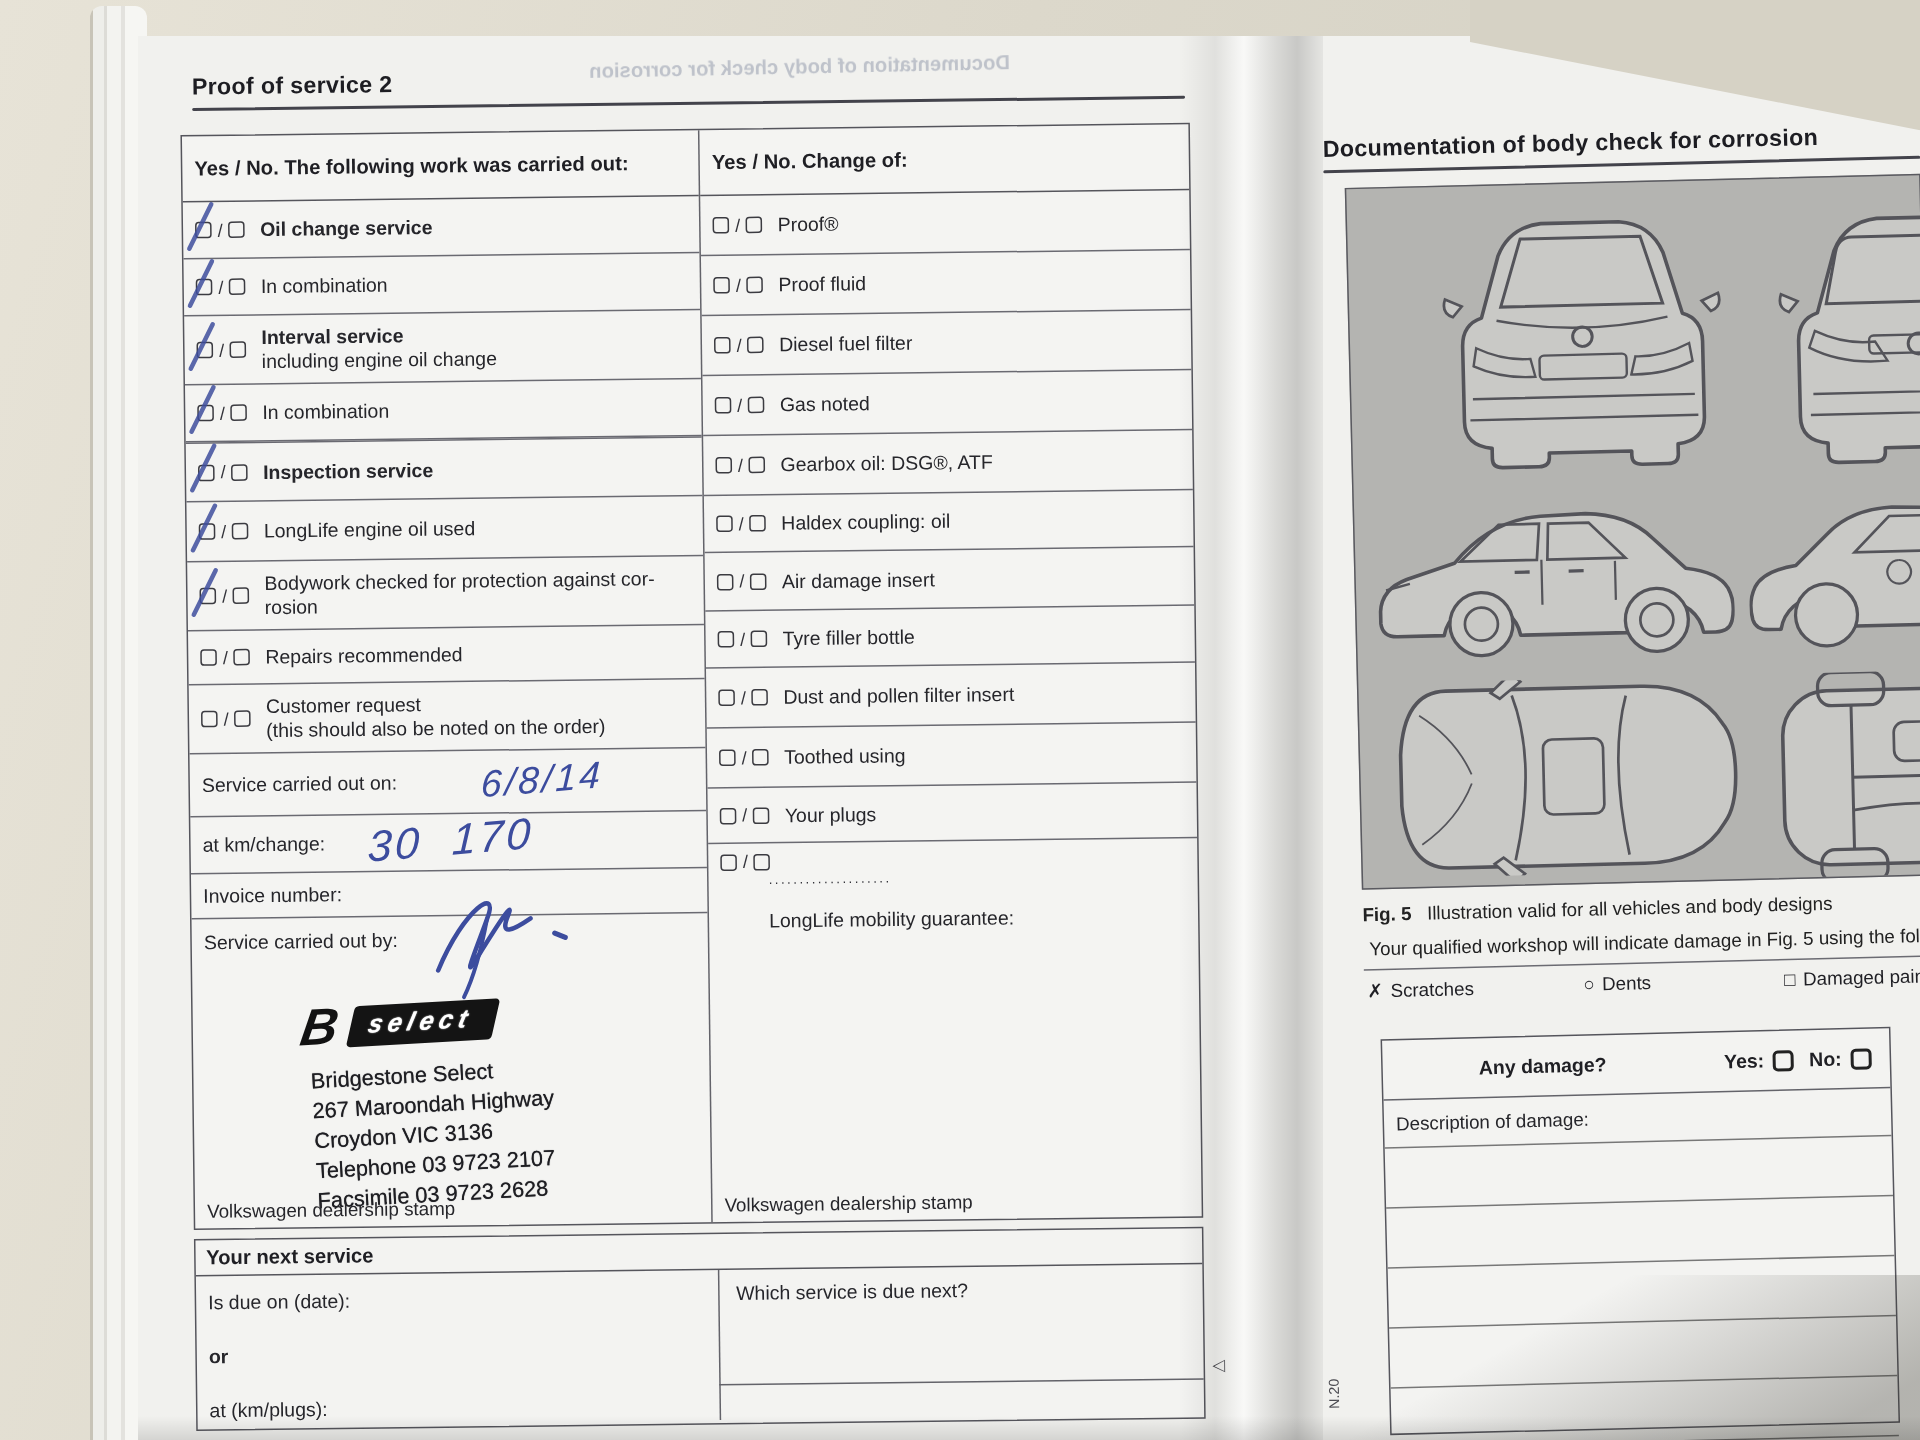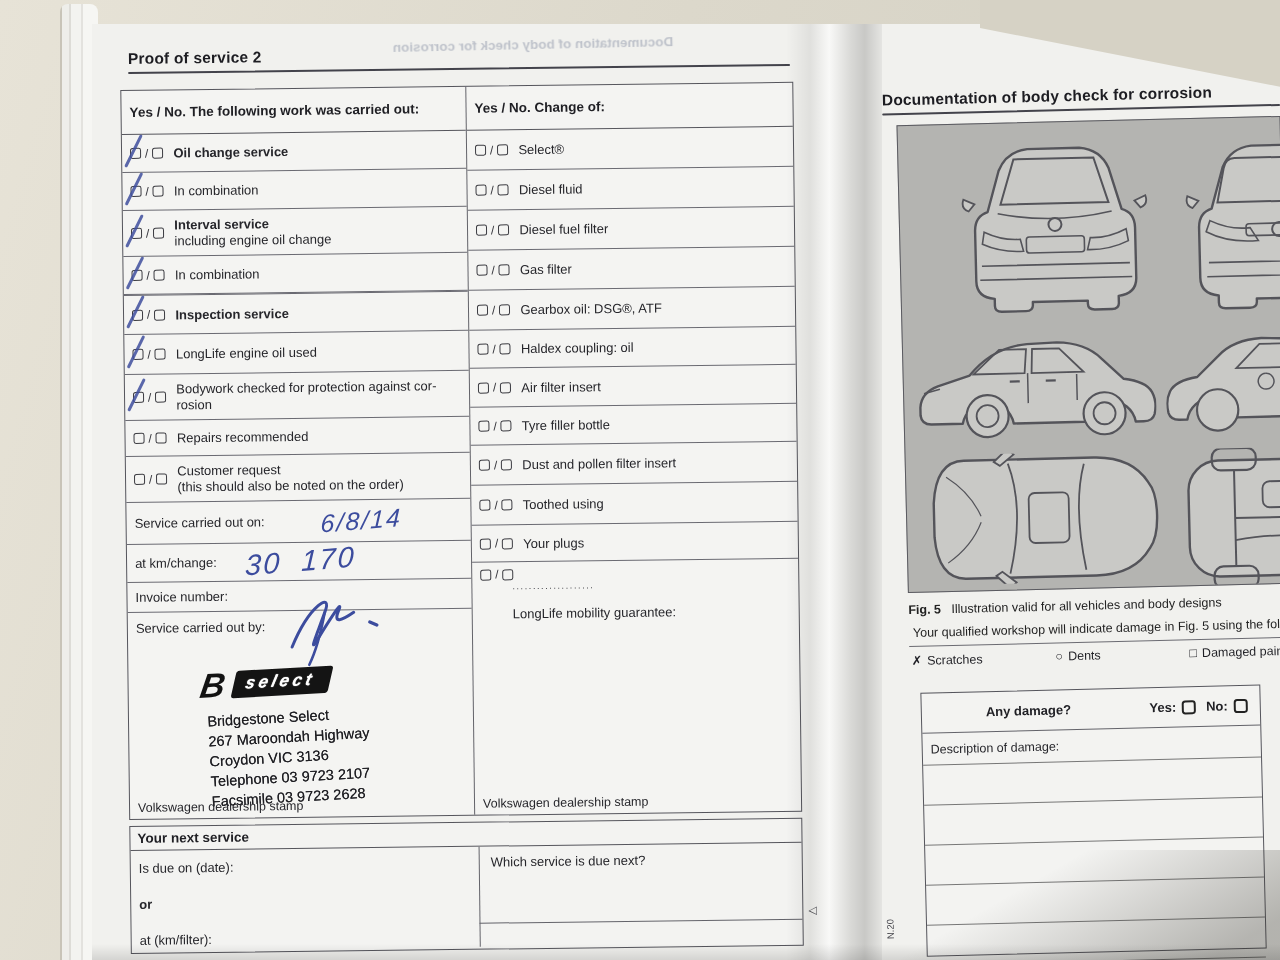--- a/index.html
+++ b/index.html
@@ -248,45 +248,45 @@
         <div class="trow hdr" style="height:44px;">
           <span>Yes / No. Change of:</span>
         </div>
 
         <div class="trow" style="height:40px;">
           <span class="cbwrap">
                 <span class="cb"></span>
                 <span class="slash">/</span>
                 <span class="cb"></span>
               </span>
-          <span class="lbl">Select®</span>
-        </div>
-        <div class="trow" style="height:40px;">
-          <span class="cbwrap">
-                <span class="cb"></span>
-                <span class="slash">/</span>
-                <span class="cb"></span>
-              </span>
-          <span class="lbl">Diesel fluid</span>
+          <span class="lbl">Proof®</span>
+        </div>
+        <div class="trow" style="height:40px;">
+          <span class="cbwrap">
+                <span class="cb"></span>
+                <span class="slash">/</span>
+                <span class="cb"></span>
+              </span>
+          <span class="lbl">Proof fluid</span>
         </div>
         <div class="trow" style="height:40px;">
           <span class="cbwrap">
                 <span class="cb"></span>
                 <span class="slash">/</span>
                 <span class="cb"></span>
               </span>
           <span class="lbl">Diesel fuel filter</span>
         </div>
         <div class="trow" style="height:40px;">
           <span class="cbwrap">
                 <span class="cb"></span>
                 <span class="slash">/</span>
                 <span class="cb"></span>
               </span>
-          <span class="lbl">Gas filter</span>
+          <span class="lbl">Gas noted</span>
         </div>
         <div class="trow" style="height:40px;">
           <span class="cbwrap">
                 <span class="cb"></span>
                 <span class="slash">/</span>
                 <span class="cb"></span>
               </span>
           <span class="lbl">Gearbox oil: DSG®, ATF</span>
         </div>
         <div class="trow" style="height:38px;">
@@ -296,21 +296,21 @@
                 <span class="cb"></span>
               </span>
           <span class="lbl">Haldex coupling: oil</span>
         </div>
         <div class="trow" style="height:39px;">
           <span class="cbwrap">
                 <span class="cb"></span>
                 <span class="slash">/</span>
                 <span class="cb"></span>
               </span>
-          <span class="lbl">Air filter insert</span>
+          <span class="lbl">Air damage insert</span>
         </div>
         <div class="trow" style="height:38px;">
           <span class="cbwrap">
                 <span class="cb"></span>
                 <span class="slash">/</span>
                 <span class="cb"></span>
               </span>
           <span class="lbl">Tyre filler bottle</span>
         </div>
         <div class="trow" style="height:40px;">
@@ -350,21 +350,21 @@
           <span class="caption">Volkswagen dealership stamp</span>
         </div>
       </div>
     </div>
 
     <div class="nextbox">
       <div class="nhead">Your next service</div>
       <div class="nbody">
         <span class="cell-label" style="left:8px;top:10px;">Is due on (date):</span>
         <span class="cell-label b" style="left:8px;top:46px;">or</span>
-        <span class="cell-label" style="left:8px;top:82px;">at (km/filter):</span>
+        <span class="cell-label" style="left:8px;top:82px;">at (km/plugs):</span>
         <div class="ndiv"></div>
         <div class="nrb"></div>
         <span class="cell-label" style="left:360px;top:8px;">Which service is due next?</span>
       </div>
     </div>
     <span class="tri">◁</span>
    </div>
   </div>
 
   <div class="page-right">

